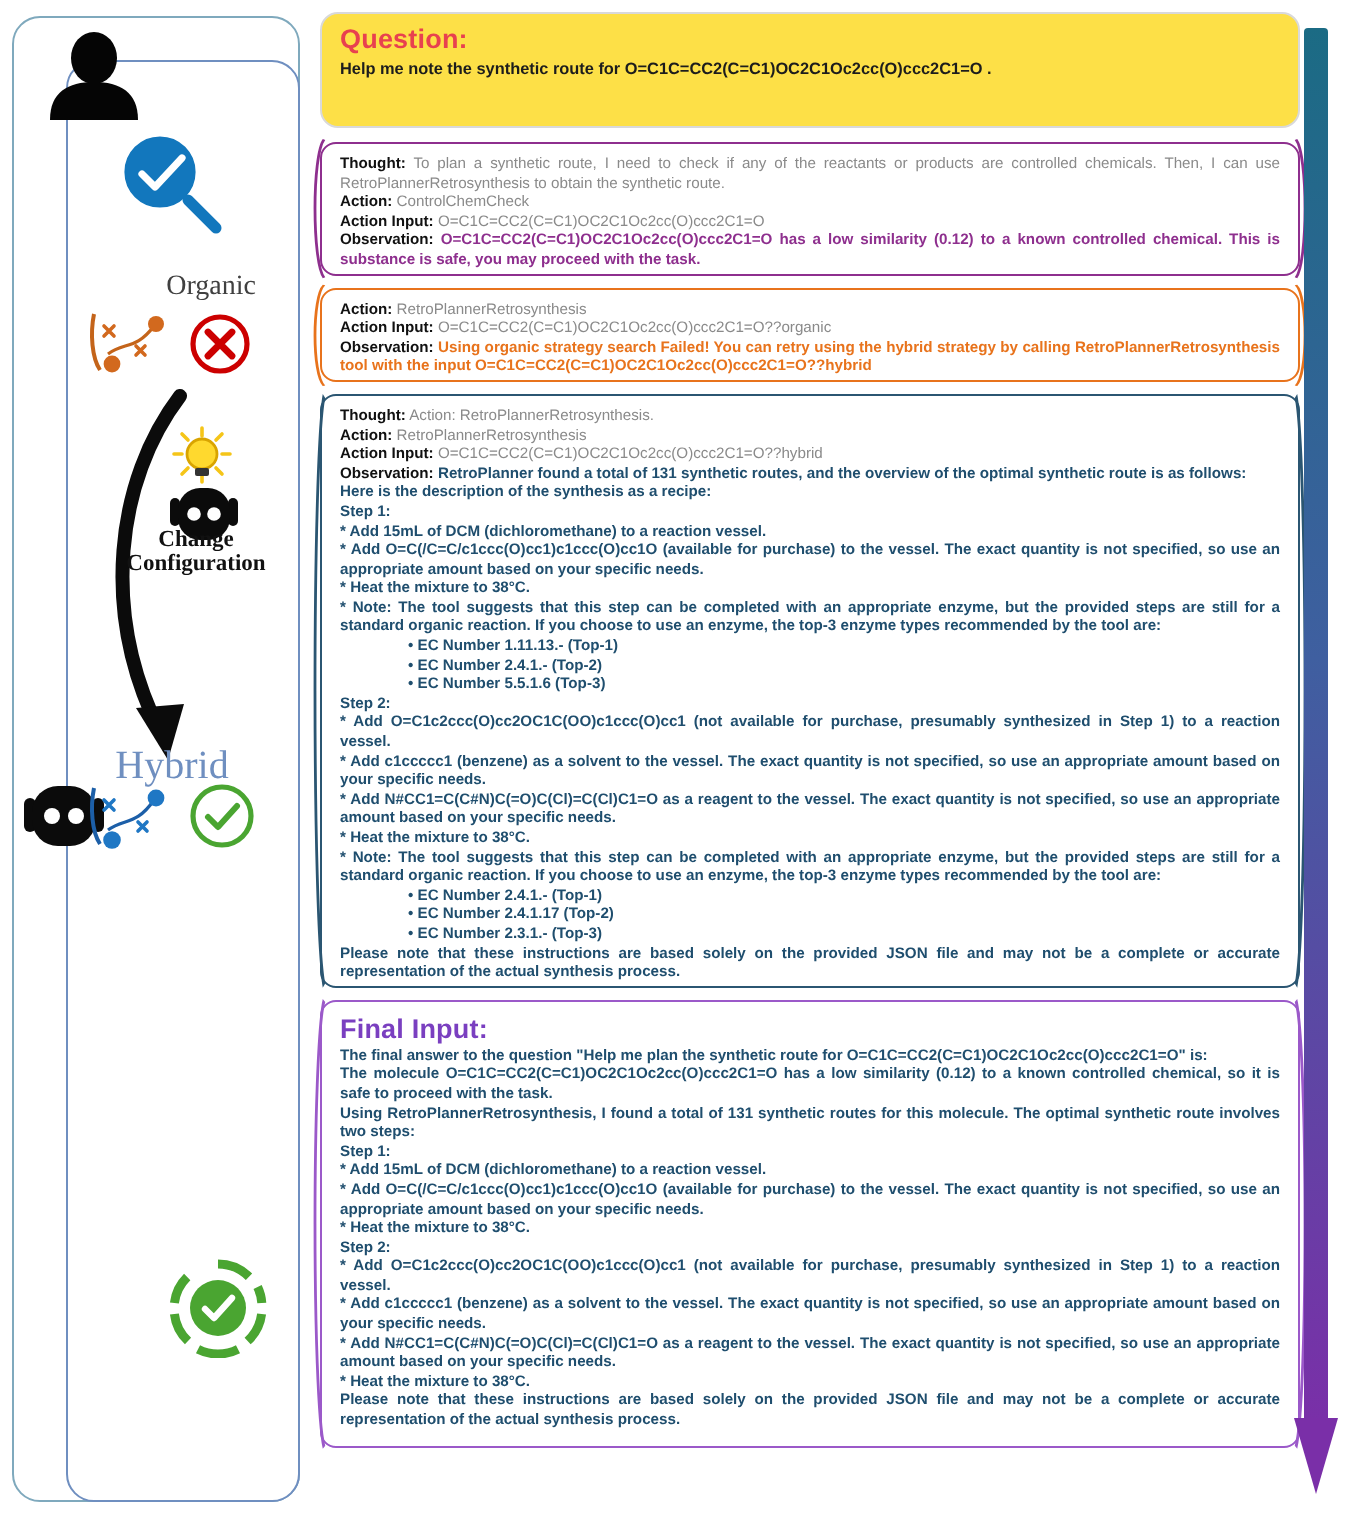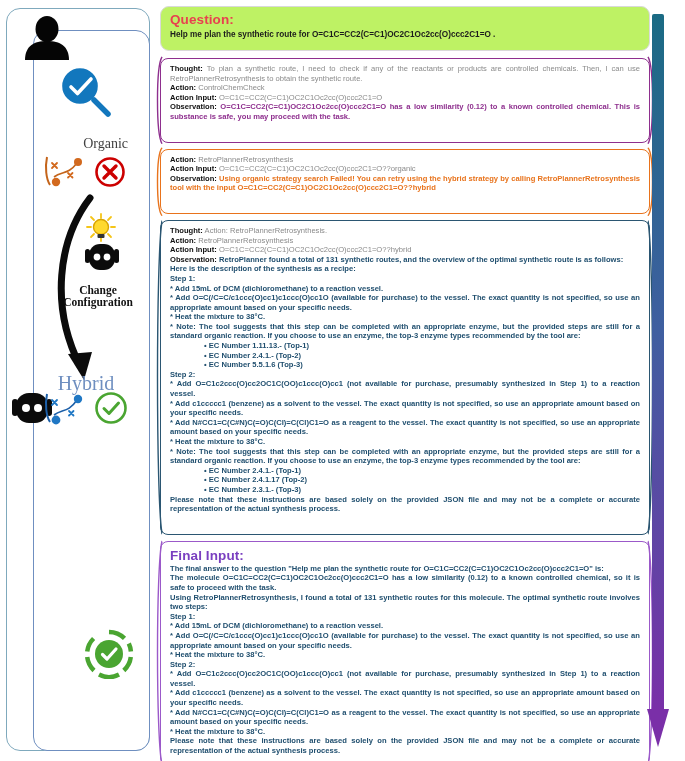--- a/index.html
+++ b/index.html
@@ -29,46 +29,46 @@
     font-family:"Liberation Serif",serif;font-size:14px;color:#404040;font-weight:400;
   }
   .route-organic{position:absolute;left:38px;top:143px;width:48px;height:38px;}
   .badge-x{position:absolute;left:88px;top:148px;width:32px;height:32px;}
 
   .arrow-curve{position:absolute;left:38px;top:186px;width:72px;height:190px;}
 
   .bulb{position:absolute;left:80px;top:205px;width:30px;height:30px;}
   .robot-small{position:absolute;left:78px;top:234px;width:36px;height:30px;}
   .change-config{
-    position:absolute;left:40px;top:276px;width:104px;text-align:center;
+    position:absolute;left:40px;top:256px;width:104px;text-align:center;
     font-family:"Liberation Serif",serif;font-size:11.5px;color:#111;font-weight:700;line-height:12px;
   }
 
   .hybrid-label{
     position:absolute;left:36px;top:364px;width:88px;text-align:center;
     font-family:"Liberation Serif",serif;font-size:20px;color:#6f8fc0;font-weight:400;
   }
   .route-hybrid{position:absolute;left:38px;top:380px;width:50px;height:38px;}
   .badge-check{position:absolute;left:88px;top:383px;width:34px;height:34px;}
   .robot-big{position:absolute;left:5px;top:383px;width:42px;height:34px;}
 
   .final-check{position:absolute;left:78px;top:621px;width:50px;height:50px;}
 
   
   .main-col{position:absolute;left:160px;top:6px;width:490px;}
 
   .card{
     position:relative;margin-bottom:6px;border-radius:8px;
-    padding:5px 9px 20px 9px;
+    padding:5px 9px 2px 9px;
     border:1.1px solid #9aa7d6;
     box-sizing:border-box;
   }
   .card-question{
-    background:#bef264;border:1.2px solid #d9d9d9;border-radius:9px;
-    padding:5px 9px 10px 9px;margin-bottom:7px;
+    background:#fde047;border:1.2px solid #d9d9d9;border-radius:9px;
+    padding:5px 9px 23px 9px;margin-bottom:7px;
   }
   .card-final{border:1.2px solid #9b59c9;padding:6px 9px 8px 9px;}
 
   .qtitle{
     font-size:13.5px;font-weight:700;color:#e8414f;margin:0 0 2px 0;
     letter-spacing:.1px;
   }
   .qtext{font-size:8.2px;font-weight:700;color:#1c1c1c;line-height:11px;}
 
   .ftitle{
@@ -218,21 +218,21 @@
         <circle cx="25" cy="25" r="14" fill="#4aa531"></circle>
         <path d="M18.5 25.5 l4.5 4.5 L32 20" stroke="#fff" stroke-width="3.2" fill="none" stroke-linecap="round" stroke-linejoin="round"></path>
       </svg>
     </div>
   </div>
 
   <div class="main-col">
 
     <div class="card-question">
       <div class="qtitle">Question:</div>
-      <div class="qtext">Help me plan the synthetic route for O=C1C=CC2(C=C1)OC2C1Oc2cc(O)ccc2C1=O .</div>
+      <div class="qtext">Help me note the synthetic route for O=C1C=CC2(C=C1)OC2C1Oc2cc(O)ccc2C1=O .</div>
     </div>
 
     <div class="card" style="border-color:#8e2f8e;">
       <p class="ln just"><span class="lb">Thought:</span> <span class="grey">To plan a synthetic route, I need to check if any of the reactants or products are controlled chemicals. Then, I can use RetroPlannerRetrosynthesis to obtain the synthetic route.</span></p>
       <p class="ln"><span class="lb">Action:</span> <span class="grey">ControlChemCheck</span></p>
       <p class="ln"><span class="lb">Action Input:</span> <span class="grey">O=C1C=CC2(C=C1)OC2C1Oc2cc(O)ccc2C1=O</span></p>
       <p class="ln just"><span class="lb">Observation:</span> <span class="purple">O=C1C=CC2(C=C1)OC2C1Oc2cc(O)ccc2C1=O has a low similarity (0.12) to a known controlled chemical. This is substance is safe, you may proceed with the task.</span></p>
       <div class="brk" style="left:-7px;">
         <svg viewBox="0 0 9 100" preserveAspectRatio="none">
             <path d="M8 1 C2 12 2 88 8 99" stroke="#8e2f8e" stroke-width="1.4" fill="none"></path>

